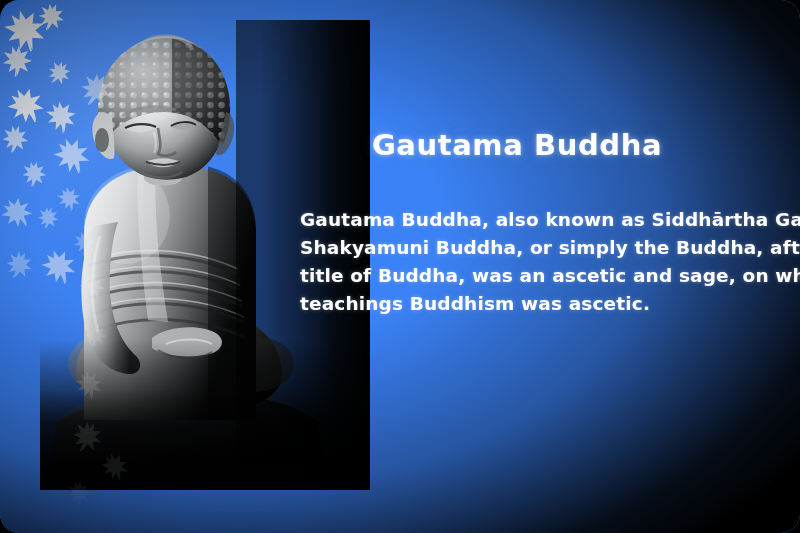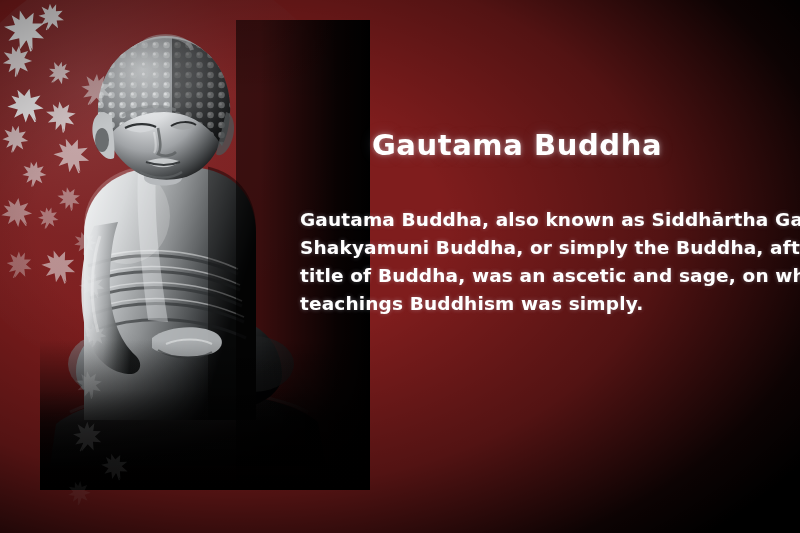--- a/index.html
+++ b/index.html
@@ -5,23 +5,24 @@
 <style>
   html, body {
     margin: 0;
     padding: 0;
     background: #000000;
   }
   #poster {
     position: relative;
     width: 800px;
     height: 533px;
-    background: #7f1d1d;
+    background: #3b82f6;
     overflow: hidden;
     font-family: "DejaVu Sans", sans-serif;
+    border-radius: 19px;
     -webkit-font-smoothing: antialiased;
   }
 
   
   .glow-left {
     position: absolute;
     left: -60px;
     top: -40px;
     width: 420px;
     height: 420px;
@@ -411,17 +412,17 @@
     </div>
 
   <div class="vignette"></div>
 
   <div class="text-col">
     <h1 class="title">Gautama Buddha</h1>
     <p class="body-text" id="bodyText">
         <span class="ln">Gautama Buddha, also known as Siddhārtha Gautama,</span>
         <span class="ln">Shakyamuni Buddha, or simply the Buddha, after the</span>
         <span class="ln">title of Buddha, was an ascetic and sage, on whose</span>
-        <span class="ln">teachings Buddhism was simply.</span>
+        <span class="ln">teachings Buddhism was ascetic.</span>
       </p>
   </div>
 
 </div>
 
 </body></html>

